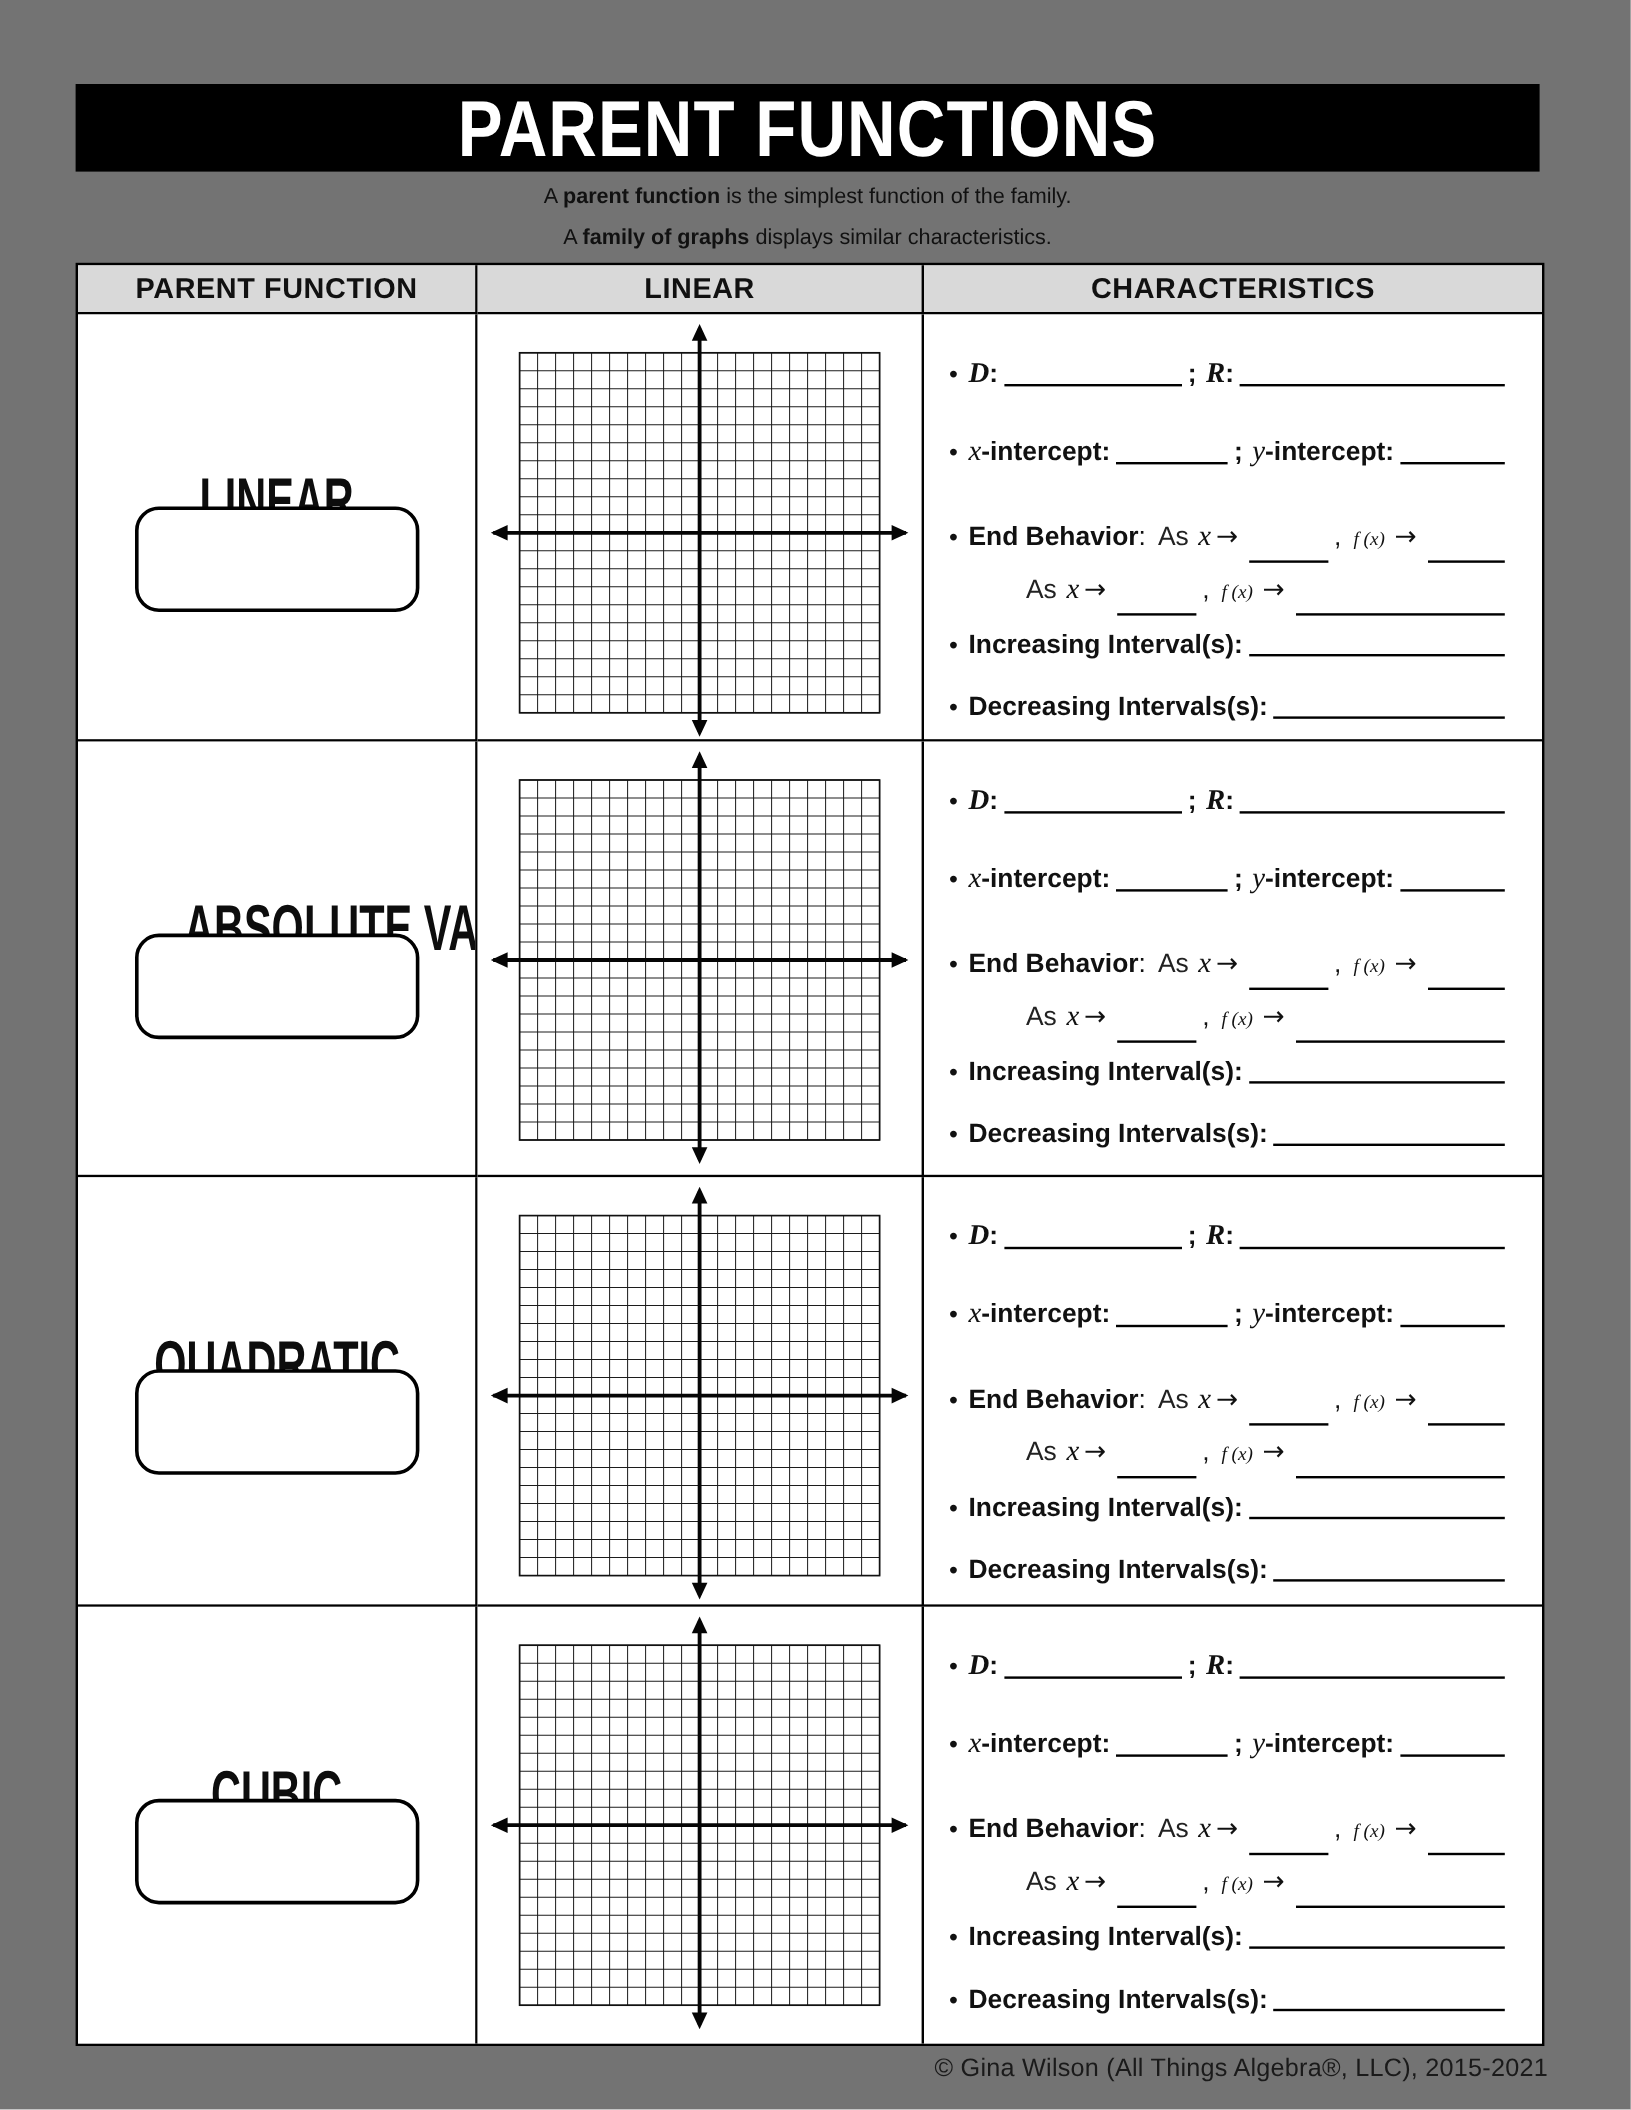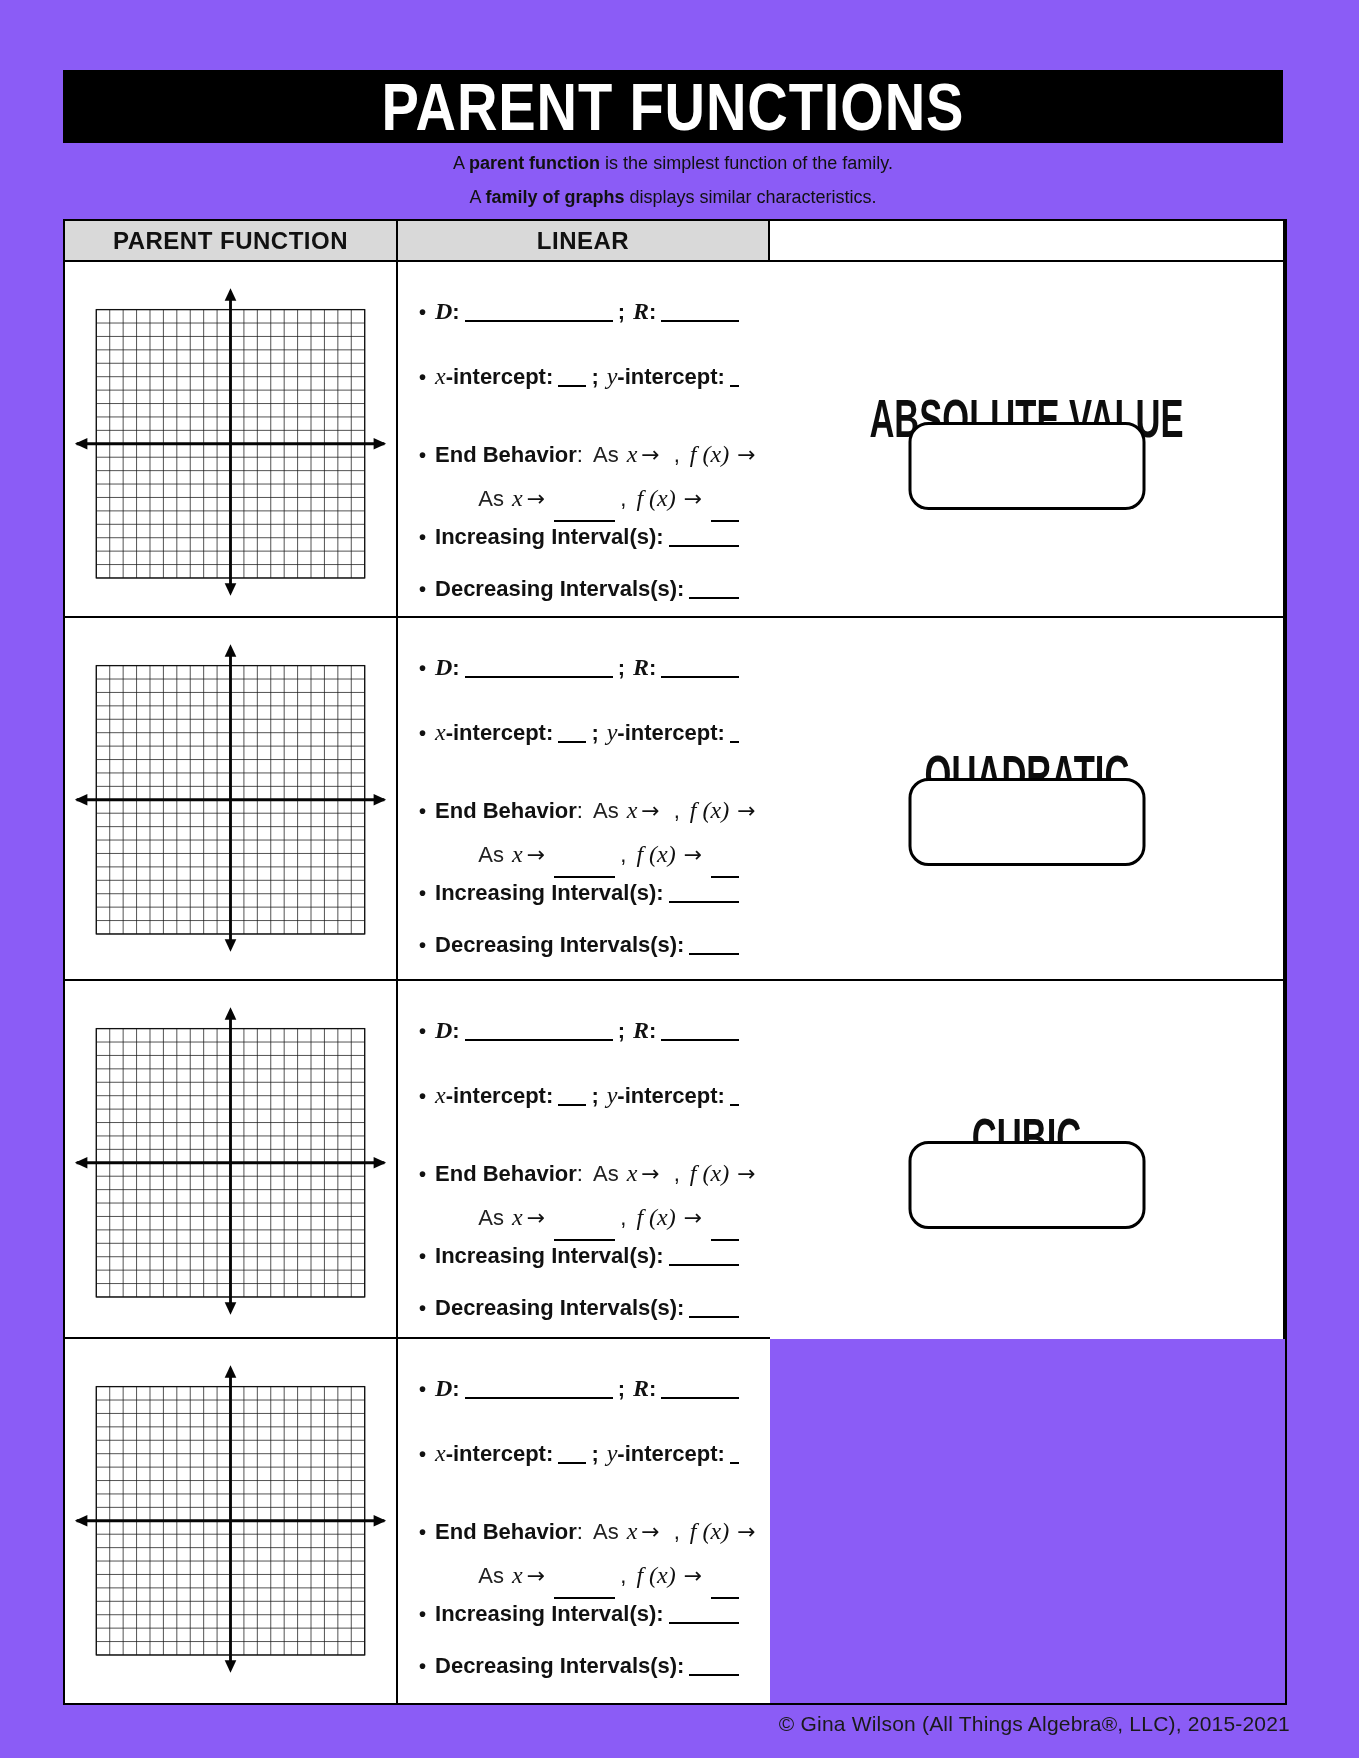--- a/index.html
+++ b/index.html
@@ -1,16 +1,16 @@
 <!DOCTYPE html>
 <html><head>
 <meta charset="utf-8">
 <style>
   html,body{margin:0;padding:0;background:#fff;}
-  .page{position:relative;width:1359px;height:1758px;background:#8b5cf6;
+  .page{position:relative;width:1359px;height:1758px;background:#737373;
         font-family:"Liberation Sans",sans-serif;color:#111;overflow:hidden;}
 
   
   .banner{position:absolute;left:63px;top:70px;width:1220px;height:73px;background:#000;
           display:flex;align-items:center;justify-content:center;}
   .banner .t{color:#fff;font-weight:bold;font-size:66px;letter-spacing:1px;
              display:inline-block;transform:scaleX(0.85);white-space:nowrap;}
 
   
   .intro{position:absolute;left:63px;top:146px;width:1220px;text-align:center;
@@ -46,21 +46,21 @@
   .graph .ah{fill:#050505;stroke:none;}
 
   
   .cline{position:absolute;left:21px;right:26px;display:flex;align-items:baseline;
          font-size:22px;white-space:nowrap;}
   .l1{top:36px;} .l2{top:101px;} .l3{top:166px;} .l4{top:210px;} .l5{top:262px;} .l6{top:314px;}
   .bullet{font-size:20px;margin-right:9px;font-weight:bold;}
   .b{font-weight:bold;}
   .mvar{font-family:"Liberation Serif",serif;font-style:italic;font-weight:bold;font-size:24px;}
   .mv{font-family:"Liberation Serif",serif;font-style:italic;font-size:24px;}
-  .fx{font-family:"Liberation Serif",serif;font-style:italic;font-size:24px;margin:13px 4px;}
+  .fx{font-family:"Liberation Serif",serif;font-style:italic;font-size:16px;margin:13px 4px;}
   .arrow{font-family:"DejaVu Sans",sans-serif;font-size:22px;margin:0 4px;}
   .as{color:#222;margin:0 8px 0 10px;}
   .as2{color:#222;margin-right:8px;}
   .comma{margin-right:6px;}
   .blank{display:inline-block;border-bottom:2px solid #000;height:2px;
          align-self:flex-end;margin:0 5px 3px 5px;}
   .w150{width:148px;} .w95{width:93px;} .w68{width:66px;}
   .fill{flex:1 1 30px;}
   .indent{display:inline-block;width:64px;}
 
@@ -77,20 +77,21 @@
   </div>
 
   <div class="intro">
     <div><span>A </span><b>parent function</b><span> is the simplest function of the family.</span></div>
     <div><span>A </span><b>family of graphs</b><span> displays similar characteristics.</span></div>
   </div>
 
   <div class="table" id="tbl">
     <div class="hcell first">PARENT FUNCTION</div>
     <div class="hcell mid">LINEAR</div>
+    <div class="hcell">CHARACTERISTICS</div>
 
   <div class="trow">
     <div class="cell first">
       <div class="fname-wrap"><span class="fname">LINEAR</span></div>
       <div class="answer-box"></div>
     </div>
     <div class="cell mid">
       <svg class="graph" width="370" height="348" viewBox="0 0 370 348">
         <path class="gridp" d="M35 26V326M35 26H335M50 26V326M35 41H335M65 26V326M35 56H335M80 26V326M35 71H335M95 26V326M35 86H335M110 26V326M35 101H335M125 26V326M35 116H335M140 26V326M35 131H335M155 26V326M35 146H335M170 26V326M35 161H335M185 26V326M35 176H335M200 26V326M35 191H335M215 26V326M35 206H335M230 26V326M35 221H335M245 26V326M35 236H335M260 26V326M35 251H335M275 26V326M35 266H335M290 26V326M35 281H335M305 26V326M35 296H335M320 26V326M35 311H335M335 26V326M35 326H335"></path>
         <rect class="gridborder" x="35" y="26" width="300" height="300"></rect>

